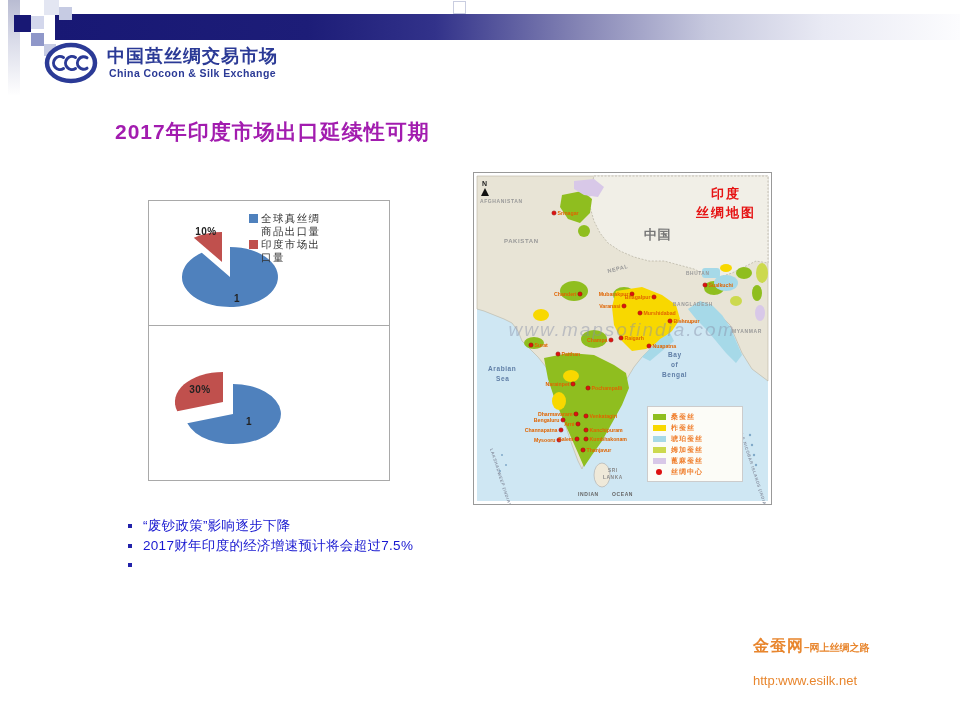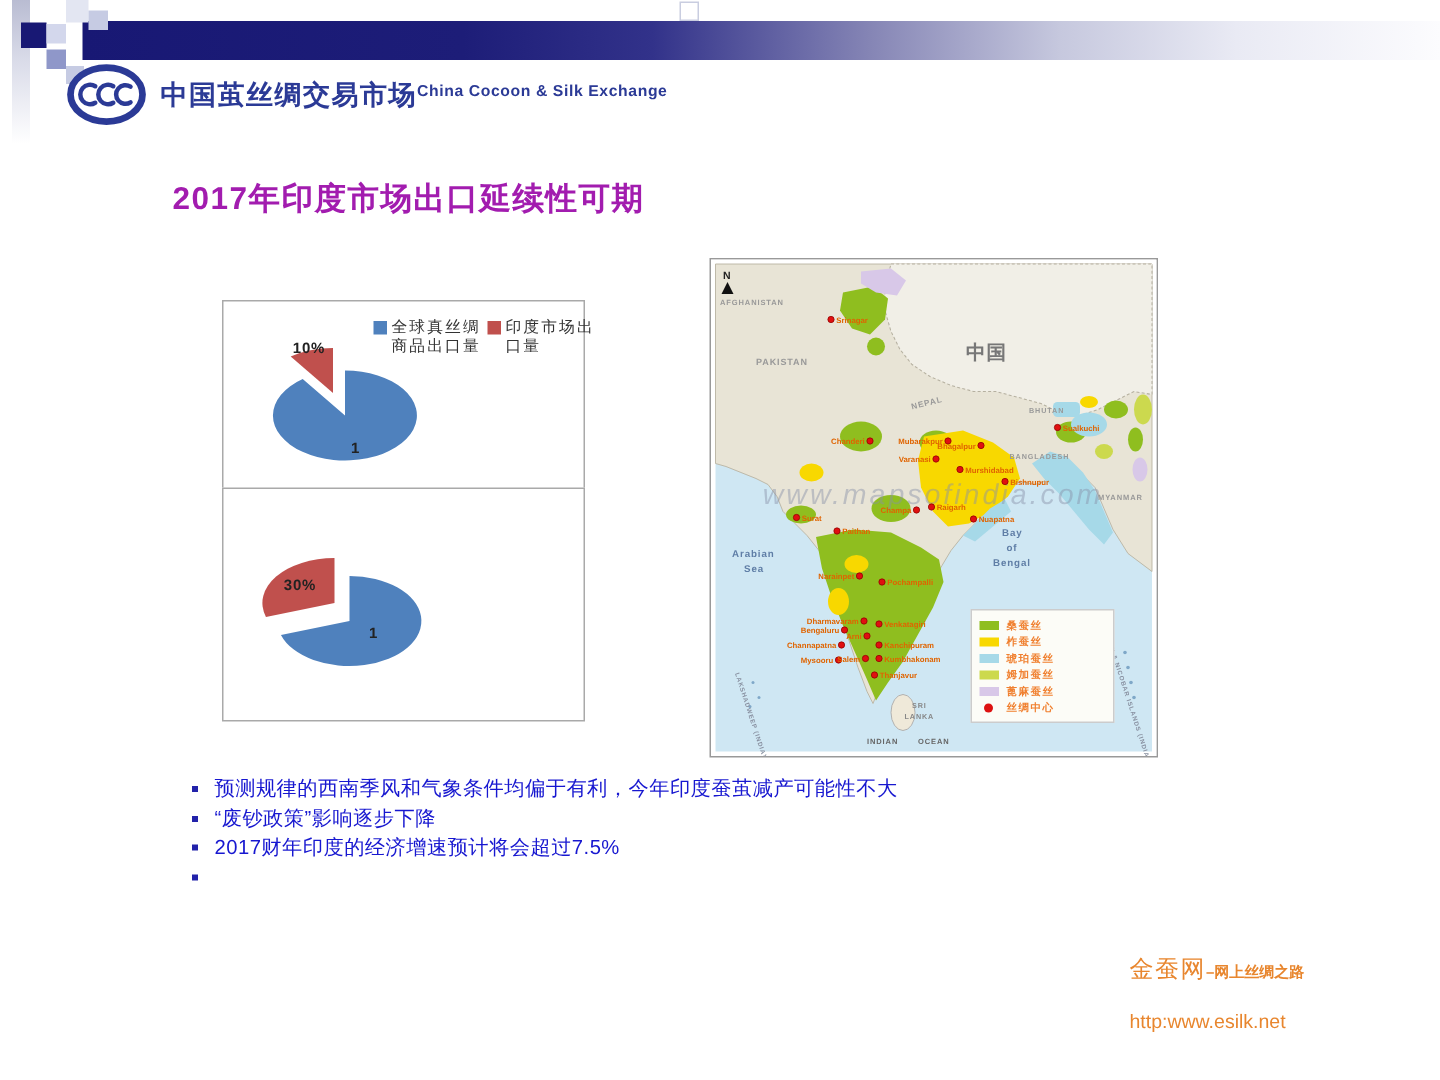--- a/index.html
+++ b/index.html
@@ -13,31 +13,31 @@
   .sq{position:absolute;}
   .sq1{left:44px;top:0;width:15px;height:15px;background:#e3e6f2;}
   .sq2{left:59px;top:7px;width:13px;height:13px;background:#c6cbe3;}
   .sq3{left:14px;top:15px;width:17px;height:17px;background:#181874;}
   .sq4{left:31px;top:16px;width:13px;height:13px;background:#d3d7ec;}
   .sq5{left:31px;top:33px;width:13px;height:13px;background:#8f97c9;}
   .sq6{left:44px;top:44px;width:12px;height:12px;background:#c6cbe3;}
   .sq7{left:453px;top:1px;width:11px;height:11px;background:#ffffff;border:1px solid #c9cde0;}
   
   .logo-row{position:absolute;left:44px;top:42px;display:flex;align-items:center;gap:9px;}
-  .logo-texts{display:flex;flex-direction:row;line-height:1.05;text-align:center;}
+  .logo-texts{display:flex;flex-direction:column;line-height:1.05;text-align:center;}
   .logo-cn{font-size:18px;font-weight:bold;color:#2b3a96;letter-spacing:1px;}
   .logo-en{font-size:10.5px;font-weight:bold;color:#2b3a96;letter-spacing:.4px;margin-top:2px;}
   
   .slide-title{position:absolute;left:115px;top:118px;font-size:21px;font-weight:bold;
                color:#a21caf;letter-spacing:1px;}
   
   .chart-box{position:absolute;left:148px;width:240px;background:#fff;border:1px solid #a9a9a9;}
   .box1{top:200px;height:137px;}
   .box2{top:325px;height:154px;}
-  .clegend{position:absolute;display:flex;flex-direction:row;}
+  .clegend{position:absolute;display:flex;flex-direction:column;}
   .clegend1{left:100px;top:11px;}
   .clegend2{left:158px;top:54px;}
   .clegend-item{display:flex;align-items:flex-start;}
   .clegend-chip{width:9px;height:9px;margin:2px 3px 0 0;flex:0 0 auto;}
   .clegend-text{width:64px;font-size:10.5px;line-height:13px;letter-spacing:1.4px;
                 color:#333;word-break:break-all;}
   .slice-label{font-size:10px;fill:#222;font-weight:bold;letter-spacing:.5px;}
   
   .map-box{position:absolute;left:473px;top:172px;width:297px;height:331px;border:1px solid #999;background:#fff;}
   .map-title{position:absolute;left:214px;top:11px;width:76px;text-align:center;
@@ -51,21 +51,21 @@
   .mlegend-chip{width:13px;height:6px;margin-right:5px;flex:0 0 auto;}
   .mlegend-dot{width:6px;height:6px;border-radius:50%;margin:0 9px 0 3px;flex:0 0 auto;}
   .mlegend-label{font-size:7px;font-weight:bold;color:#f08030;letter-spacing:1px;white-space:nowrap;}
   
   .bullets{position:absolute;left:128px;top:516px;width:710px;}
   .bullet-row{display:flex;align-items:flex-start;min-height:19.5px;}
   .bullet-marker{width:4px;height:4px;background:#2222aa;margin:8px 11px 0 0;flex:0 0 auto;}
   .bullet-text{font-size:13.5px;line-height:19.5px;color:#1717d0;letter-spacing:.3px;}
   
   .footer{position:absolute;left:753px;top:636px;color:#e8862e;}
-  .footer-brand{font-size:16px;font-weight:normal;letter-spacing:1px;}
+  .footer-brand{font-size:16px;font-weight:bold;letter-spacing:1px;}
   .footer-suffix{font-size:10px;font-weight:bold;}
   .footer-url{font-size:13px;margin-top:16px;}
 </style>
 </head>
 <body>
 
 <div class="slide">
 
   <div class="v-strip"></div>
   <div class="top-bar"></div>
@@ -258,20 +258,24 @@
           <circle cx="85" cy="267" r="2.1" class="city-dot"></circle>
           <text x="81.5" y="269" text-anchor="end" class="city-label">Mysooru</text>
           <circle cx="103" cy="266" r="2.1" class="city-dot"></circle>
           <text x="99.5" y="268" text-anchor="end" class="city-label">Salem</text>
           <circle cx="112" cy="266" r="2.1" class="city-dot"></circle>
           <text x="115.5" y="268" text-anchor="start" class="city-label">Kumbhakonam</text>
           <circle cx="109" cy="277" r="2.1" class="city-dot"></circle>
           <text x="112.5" y="279" text-anchor="start" class="city-label">Thanjavur</text>
         </g>
     </svg>
+    <div class="map-title">
+      <div>印度</div>
+      <div>丝绸地图</div>
+    </div>
     <div class="mlegend">
         <div class="mlegend-row">
           <span class="mlegend-chip" style="background: rgb(143, 190, 31);"></span>
           <span class="mlegend-label">桑蚕丝</span>
         </div>
         <div class="mlegend-row">
           <span class="mlegend-chip" style="background: rgb(248, 216, 0);"></span>
           <span class="mlegend-label">柞蚕丝</span>
         </div>
         <div class="mlegend-row">
@@ -287,24 +291,20 @@
           <span class="mlegend-label">蓖麻蚕丝</span>
         </div>
         <div class="mlegend-row">
           <span class="mlegend-dot" style="background: rgb(221, 17, 17);"></span>
           <span class="mlegend-label">丝绸中心</span>
         </div>
       </div>
   </div>
 
   <div class="bullets">
-      <div class="bullet-row">
-        <span class="bullet-marker"></span>
-        <span class="bullet-text">预测规律的西南季风和气象条件均偏于有利，今年印度蚕茧减产可能性不大</span>
-      </div>
       <div class="bullet-row">
         <span class="bullet-marker"></span>
         <span class="bullet-text">“废钞政策”影响逐步下降</span>
       </div>
       <div class="bullet-row">
         <span class="bullet-marker"></span>
         <span class="bullet-text">2017财年印度的经济增速预计将会超过7.5%</span>
       </div>
       <div class="bullet-row">
         <span class="bullet-marker"></span>

